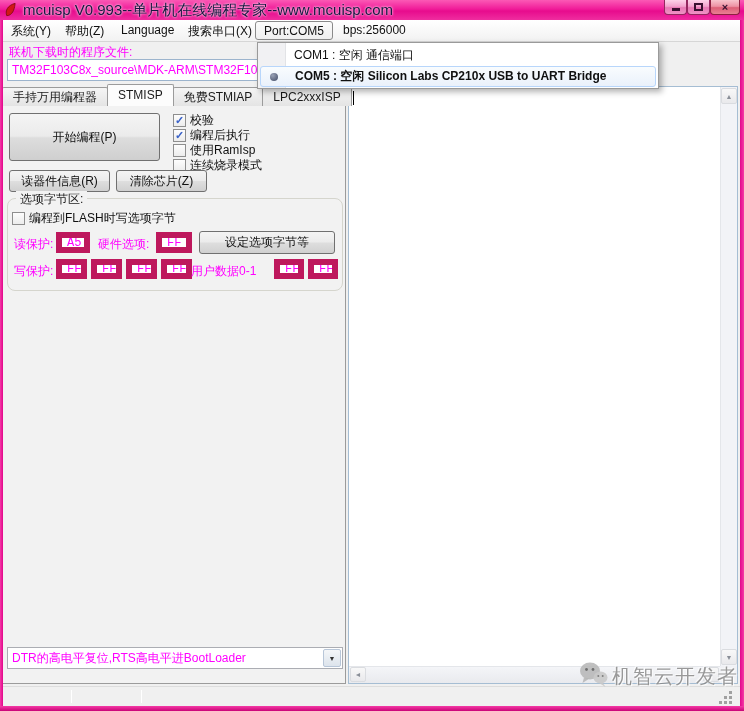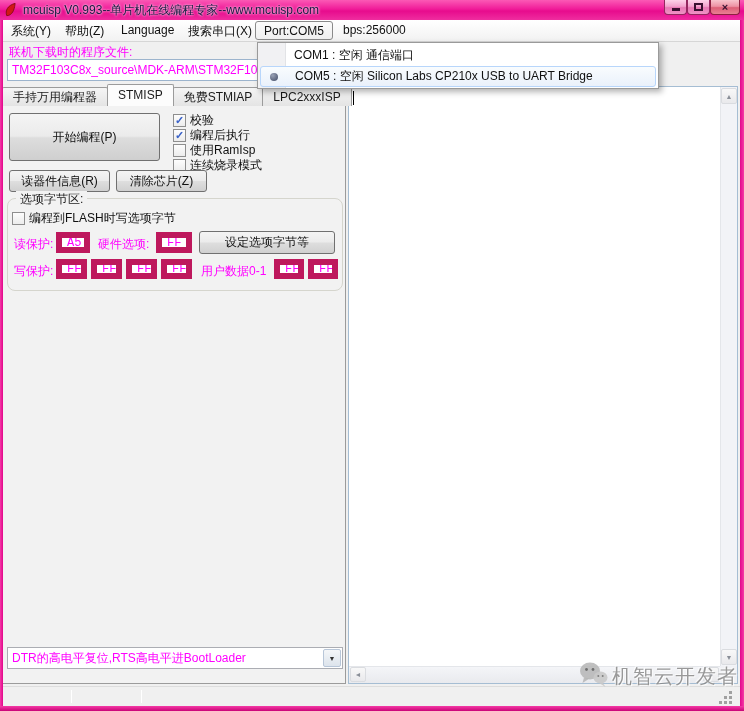--- a/index.html
+++ b/index.html
@@ -17,21 +17,21 @@
     background: linear-gradient(#fb59b5, #f01c99 45%, #e70b8d 55%, #ef2d9f);
     display:flex; align-items:center; padding-left:4px; z-index:60;
   }
   .frame { position:absolute; background: linear-gradient(90deg,#f53ba6,#e2058c); z-index:90; }
   .frame.left  { left:0; top:20px; bottom:0; width:3px; }
   .frame.right { right:0; top:20px; bottom:0; width:4px; background:linear-gradient(270deg,#f53ba6,#e2058c); }
   .frame.bottom{ left:0; right:0; bottom:0; height:5px; background:linear-gradient(#f53ba6,#c90377); }
   .app-icon { width:14px; height:14px; margin-right:5px; display:inline-block; }
   .title-text {
     color:#16163f; text-shadow: 0 0 3px #ffc2e4, 0 0 2px #ffd7ee;
-    font-size:12px; white-space:nowrap;
+    font-size:15px; white-space:nowrap;
   }
   .win-buttons { position:absolute; right:4px; top:0; display:flex; }
   .wbtn {
     width:23px; height:15px; border:1px solid #94275f; border-top:none;
     border-radius:0 0 4px 4px; margin-left:0;
     background: linear-gradient(#fdd3e9, #f3a3cd 45%, #e878b4 55%, #ef93c5);
     display:flex; align-items:center; justify-content:center;
   }
   .wbtn.close { width:30px; background: linear-gradient(#f8c4cd, #ee93a4 45%, #dd6076 55%, #e97f93); border-color:#8e2040; }
   .glyph-min { width:8px; height:3px; background:#3a1030; margin-top:5px; }
@@ -150,20 +150,21 @@
     background:#ffffff; border:1px solid #9a9a9a;
     box-shadow: 3px 3px 6px rgba(0,0,0,0.3); z-index:70;
   }
   .pm-gutter { position:absolute; left:0; top:0; bottom:0; width:28px; background:#f1f1f3; border-right:1px solid #e2e3e6; }
   .pm-item { position:absolute; left:2px; right:2px; height:20px; line-height:20px; padding-left:34px; white-space:nowrap; color:#101010; }
   .pm-item.first { top:2px; }
   .pm-item.selected {
     top:23px; height:21px; line-height:19px;
     border:1px solid #b8d6fb; border-radius:3px;
     background: linear-gradient(#f9fcfe, #eaf1fb);
+    font-weight: bold;
   }
   .pm-bullet {
     position:absolute; left:9px; top:6px; width:8px; height:8px; border-radius:50%;
     background: radial-gradient(circle at 35% 30%, #9aa2b6, #5b647d 70%);
   }
   
   .watermark {
     position:absolute; left:578px; top:661px; display:flex; align-items:center; gap:4px; z-index:80;
   }
   .wm-text {
@@ -257,21 +258,21 @@
       <input class="hexfield" style="left: 48px; top: 33px; width: 34px;" readonly="" value="A5">
       <span class="glabel magenta" style="left:90px;top:37px;">硬件选项:</span>
       <input class="hexfield" style="left: 148px; top: 33px; width: 36px;" readonly="" value="FF">
       <button class="btn" style="left:191px;top:32px;width:136px;height:23px;">设定选项字节等</button>
 
       <span class="glabel magenta" style="left:6px;top:64px;">写保护:</span>
       <input class="hexfield" style="left: 48px; top: 60px; width: 31px; height: 20px;" readonly="" value="FF">
       <input class="hexfield" style="left: 83px; top: 60px; width: 31px; height: 20px;" readonly="" value="FF">
       <input class="hexfield" style="left: 118px; top: 60px; width: 31px; height: 20px;" readonly="" value="FF">
       <input class="hexfield" style="left: 153px; top: 60px; width: 31px; height: 20px;" readonly="" value="FF">
-      <span class="glabel magenta" style="left:193px;top:64px;">用户数据0-1</span>
+      <span class="glabel magenta" style="left:183px;top:64px;">用户数据0-1</span>
       <input class="hexfield" style="left: 266px; top: 60px; width: 30px; height: 20px;" readonly="" value="FF">
       <input class="hexfield" style="left: 300px; top: 60px; width: 30px; height: 20px;" readonly="" value="FF">
     </div>
 
     <div class="combo">
       <span class="combo-text">DTR的高电平复位,RTS高电平进BootLoader</span>
       <span class="combo-btn">
           <span>▼</span>
         </span>
     </div>

